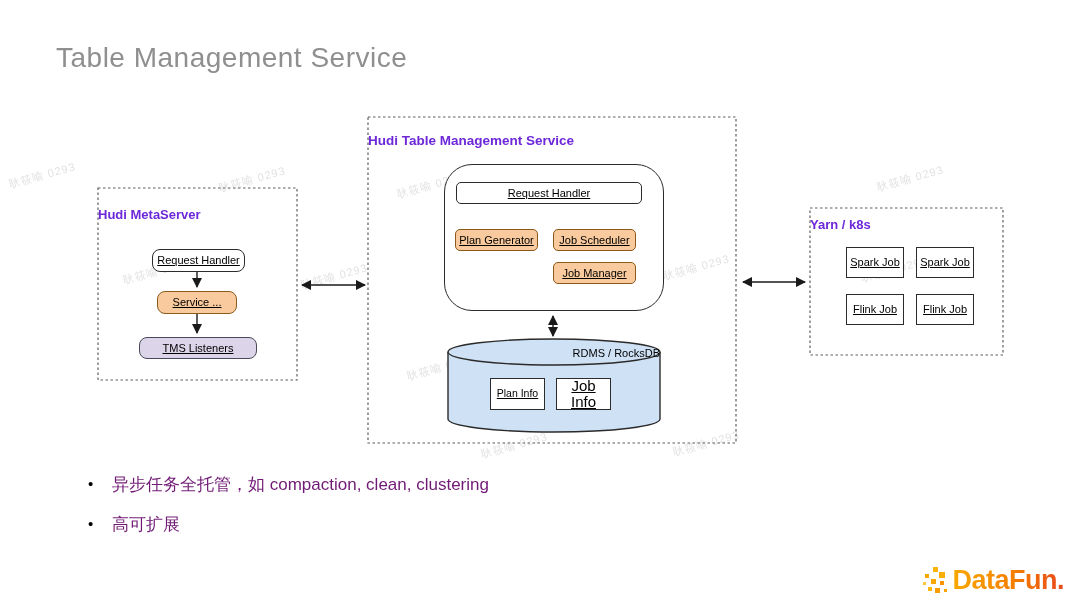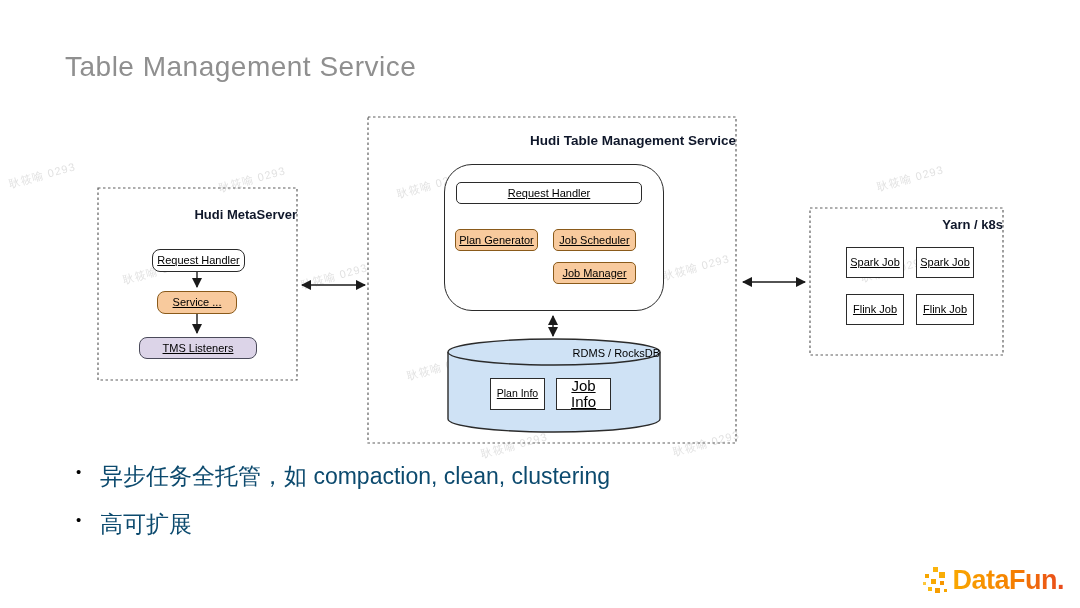--- a/index.html
+++ b/index.html
@@ -7,21 +7,21 @@
     --purple-fill:#DCD4E8; --purple-border:#4A4A5A;
     --blue-fill:#CFE2F5; --stroke-dark:#2B2B2B;
     --title-gray:#8F8F8F;
   }
   html,body{margin:0;padding:0;background:#e8e8e8;}
   .slide{
     position:relative; width:1080px; height:608px; background:#ffffff;
     font-family:"Liberation Sans", sans-serif; overflow:hidden; margin:0 auto;
   }
   .title{
-    position:absolute; left:48px; top:34px; margin:17px;
+    position:absolute; left:48px; top:34px; margin:8px;
     font-size:28px; font-weight:400; color:var(--title-gray); letter-spacing:0.5px;
   }
   
   .wm{
     position:absolute; font-size:11px; color:#c9c9c9; opacity:.55;
     transform:rotate(-15deg); white-space:nowrap; letter-spacing:1px; pointer-events:none;
   }
   
   .overlay{position:absolute; left:0; top:0; pointer-events:none;}
   .overlay line, .overlay path.arrowline{stroke:#1a1a1a; stroke-width:1.4; fill:none;}
@@ -35,30 +35,30 @@
   }
   .rounded{border-radius:8px;}
   .rounded-sm{border-radius:5px;}
   .orange{background:var(--orange-fill); border-color:var(--orange-border);}
   .purple{background:var(--purple-fill); border-color:var(--purple-border);}
   .container-rounded{
     position:absolute; left:444px; top:164px; width:220px; height:147px;
     border:1.4px solid var(--stroke-dark); border-radius:28px; background:#fff; box-sizing:border-box;
   }
   .group-title{
-    position:absolute; text-align:right; font-weight:bold; font-size:13px; color:#0f172a;
+    position:absolute; text-align:left; font-weight:bold; font-size:13px; color:#6d28d9;
   }
   .storage-label{
     position:absolute; left:448px; top:347px; width:212px; text-align:right;
     font-size:11px; color:#000;
   }
   
   .bullets{
-    position:absolute; left:70px; top:462px; margin:0; padding:0; list-style:none;
-    font-size:23px; color:#0c4a6e;
+    position:absolute; left:70px; top:462px; margin:12px; padding:0; list-style:none;
+    font-size:17px; color:#701a75;
   }
   .bullets li{position:relative; padding-left:30px; margin-bottom:19px; line-height:1.25;}
   .bullets li::before{
     content:"\2022"; position:absolute; left:6px; top:1px; font-size:15px; color:#000;
   }
   
   .logo{position:absolute; right:16px; bottom:12px; display:flex; align-items:center;}
   .mosaic{position:relative; width:27px; height:30px; margin-right:2px;}
   .mosaic i{position:absolute; display:block;}
   .logo-text{

